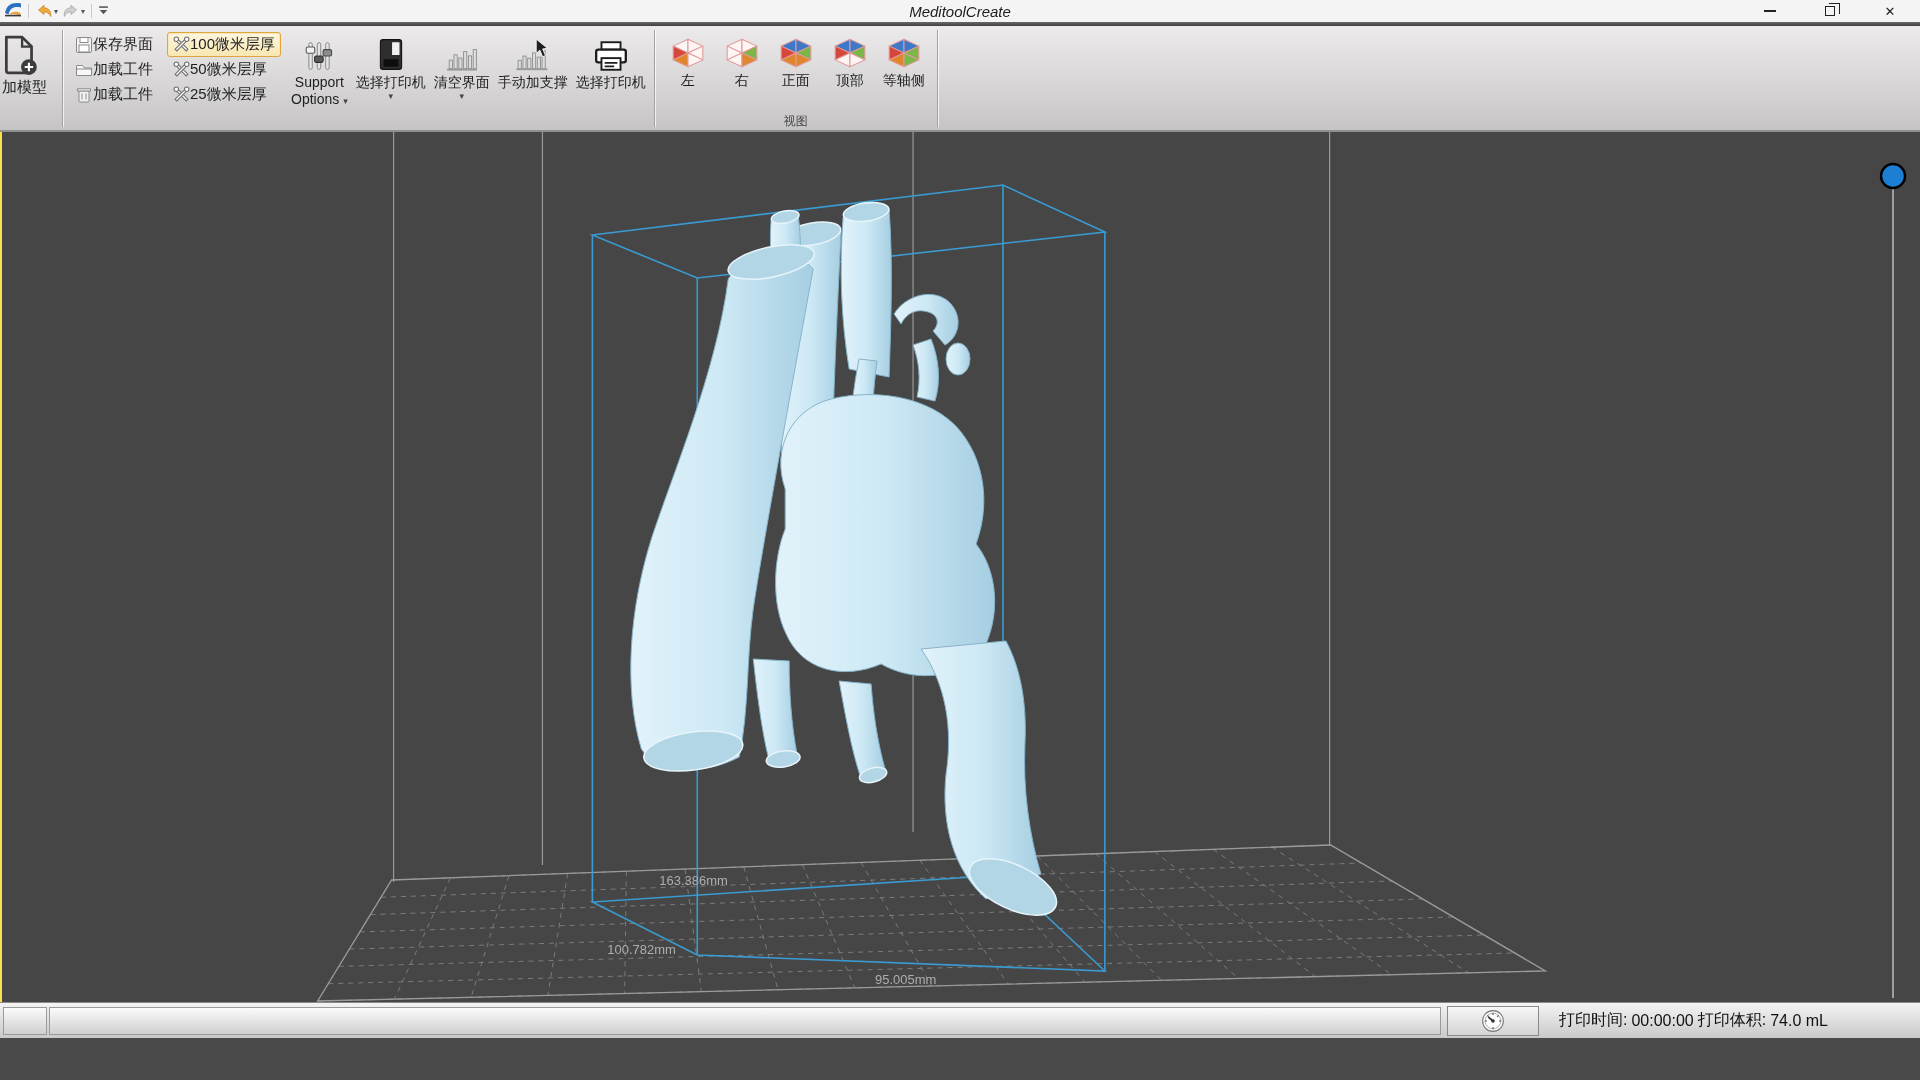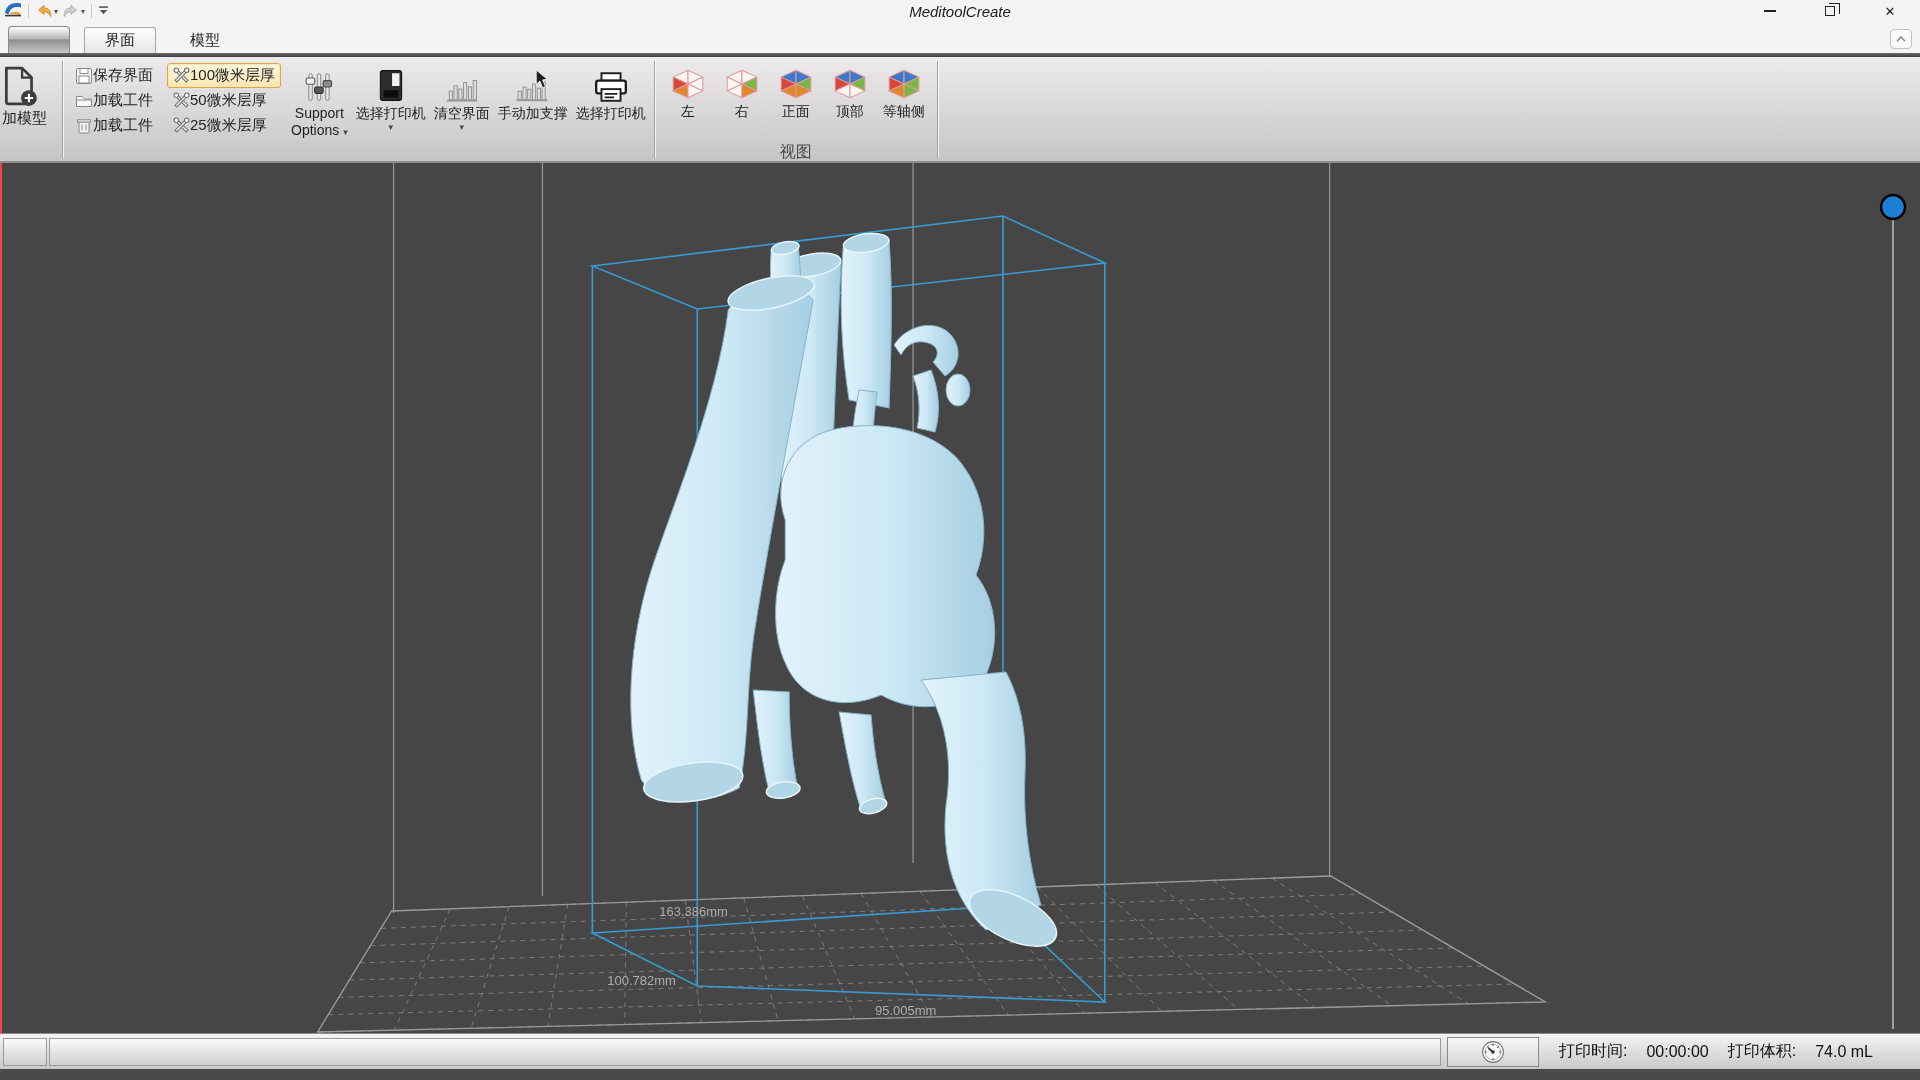--- a/index.html
+++ b/index.html
@@ -38,21 +38,21 @@
     border:1px solid #c2c2c2; border-radius:4px; background:#fafafa;
     display:flex; align-items:center; justify-content:center; }
   .tabsep { height:4px; background:linear-gradient(#6a6a6a,#3e3e3e); }
 
   
   .ribbon { height:106px; background:linear-gradient(#eceaea,#d8d6d6 55%,#c6c4c4);
     display:flex; border-bottom:2px solid #8f8f8f; padding:2px 0 0 2px; }
   .vdiv { width:1px; background:#a2a2a2; box-shadow:1px 0 0 rgba(255,255,255,.75);
     margin:2px 2px 3px 2px; }
   .grp { display:flex; flex-direction:column; }
-  .grp-label { text-align:center; font-size:16px; color:#4a4a4a; height:18px; line-height:18px; }
+  .grp-label { text-align:center; font-size:12px; color:#4a4a4a; height:18px; line-height:18px; }
 
   .bigbtn { width:58px; display:flex; flex-direction:column; align-items:flex-start;
     padding-top:6px; font-size:15px; color:#1f1f1f; text-align:center; }
   .bigbtn .ic { height:44px; display:flex; align-items:center; justify-content:center; }
 
   .smallcol { display:flex; flex-direction:column; padding:4px 4px 0 4px; }
   .smallbtn { display:flex; align-items:center; height:25px; padding:0 5px;
     font-size:15px; color:#1f1f1f; border:1px solid transparent; border-radius:3px; }
   .smallbtn.selected { border:1px solid #e2a43c;
     background:linear-gradient(#fdf6de,#fae6b2); box-shadow:0 0 0 1px #f7e6b6 inset; }
@@ -64,39 +64,39 @@
     padding-bottom:2px; }
   .caret { font-size:9px; color:#444; line-height:10px; }
 
   .viewsgrp { display:flex; flex-direction:column; }
   .viewsrow { display:flex; padding:0 4px; flex:1; }
   .viewbtn { width:54px; display:flex; flex-direction:column; align-items:center;
     padding-top:6px; font-size:14px; color:#1f1f1f; }
   .viewbtn .ic { height:38px; display:flex; align-items:center; }
 
   
-  .viewport { height:870px; background:#464646; position:relative; border-left:2px solid #ef4444; }
+  .viewport { height:870px; background:#464646; position:relative; border-left:2px solid #fde047; }
   .scene { position:absolute; inset:0; width:100%; height:100%; }
   #grid line { stroke:#858585; stroke-width:1; stroke-dasharray:5 5; opacity:.85; }
   .graybox line { stroke:#9a9a9a; stroke-width:1.2; }
   .bbox path { stroke:#3a9bd3; stroke-width:1.6; fill:none; }
   .dimlabel { font-size:13px; fill:#aeaeae; font-family:"Liberation Sans",sans-serif; }
   .vessel { fill:url(#vg); stroke:#86b3c9; stroke-width:1; }
   .cut { fill:#b2d6e6; stroke:#e7f4fa; stroke-width:1.5; }
 
   
   .statusbar { height:36px; background:linear-gradient(#f4f4f4,#c9c9c9);
     border-top:1px solid #8a8a8a; display:flex; align-items:center; }
   .sb-cell { width:44px; height:28px; margin-left:3px; border:1px solid #9a9a9a;
     background:linear-gradient(#fbfbfb,#cfcfcf); }
   .sb-bar { width:1392px; height:28px; margin-left:2px; border:1px solid #9a9a9a;
     background:linear-gradient(#fbfbfb,#cfcfcf); }
   .sb-gauge { width:92px; height:30px; margin-left:6px; border:1px solid #8a8a8a;
     background:linear-gradient(#f7f7f7,#d4d4d4); display:flex; align-items:center; justify-content:center; }
-  .sb-text { display:flex; align-items:center; gap:19px; margin-left:20px;
+  .sb-text { display:flex; align-items:center; gap:4px; margin-left:20px;
     font-size:16px; color:#111; white-space:nowrap; }
   .bottomstrip { height:11px; background:#4a4a4a; }
 </style>
 </head>
 <body>
 
 <div class="app">
 
   <div class="titlebar">
     <div class="qat">
@@ -135,30 +135,20 @@
         </div>
       <div class="wc">
           <span class="wc-restore"></span>
         </div>
       <div class="wc">
           <span>✕</span>
         </div>
     </div>
   </div>
 
-  <div class="tabrow">
-    <div class="app-button"></div>
-    <div class="tab active">界面</div>
-    <div class="tab">模型</div>
-    <div class="collapse-btn">
-      <svg width="14" height="14" viewBox="0 0 16 16">
-        <path d="M4 10 L8 5.5 L12 10" fill="none" stroke="#8a8a8a" stroke-width="1.8" stroke-linecap="round" stroke-linejoin="round"></path>
-      </svg>
-    </div>
-  </div>
   <div class="tabsep"></div>
 
   <div class="ribbon">
 
     <div class="grp">
       <div class="bigbtn">
         <span class="ic">
           <svg width="36" height="42" viewBox="0 0 34 40">
             <path d="M4 2 h15 l9 9 v23 a2 2 0 0 1 -2 2 H6 a2 2 0 0 1 -2 -2 Z" fill="none" stroke="#3c3c3c" stroke-width="2.6" stroke-linejoin="round"></path>
             <path d="M19 2 v9 h9" fill="none" stroke="#3c3c3c" stroke-width="2.2"></path>

